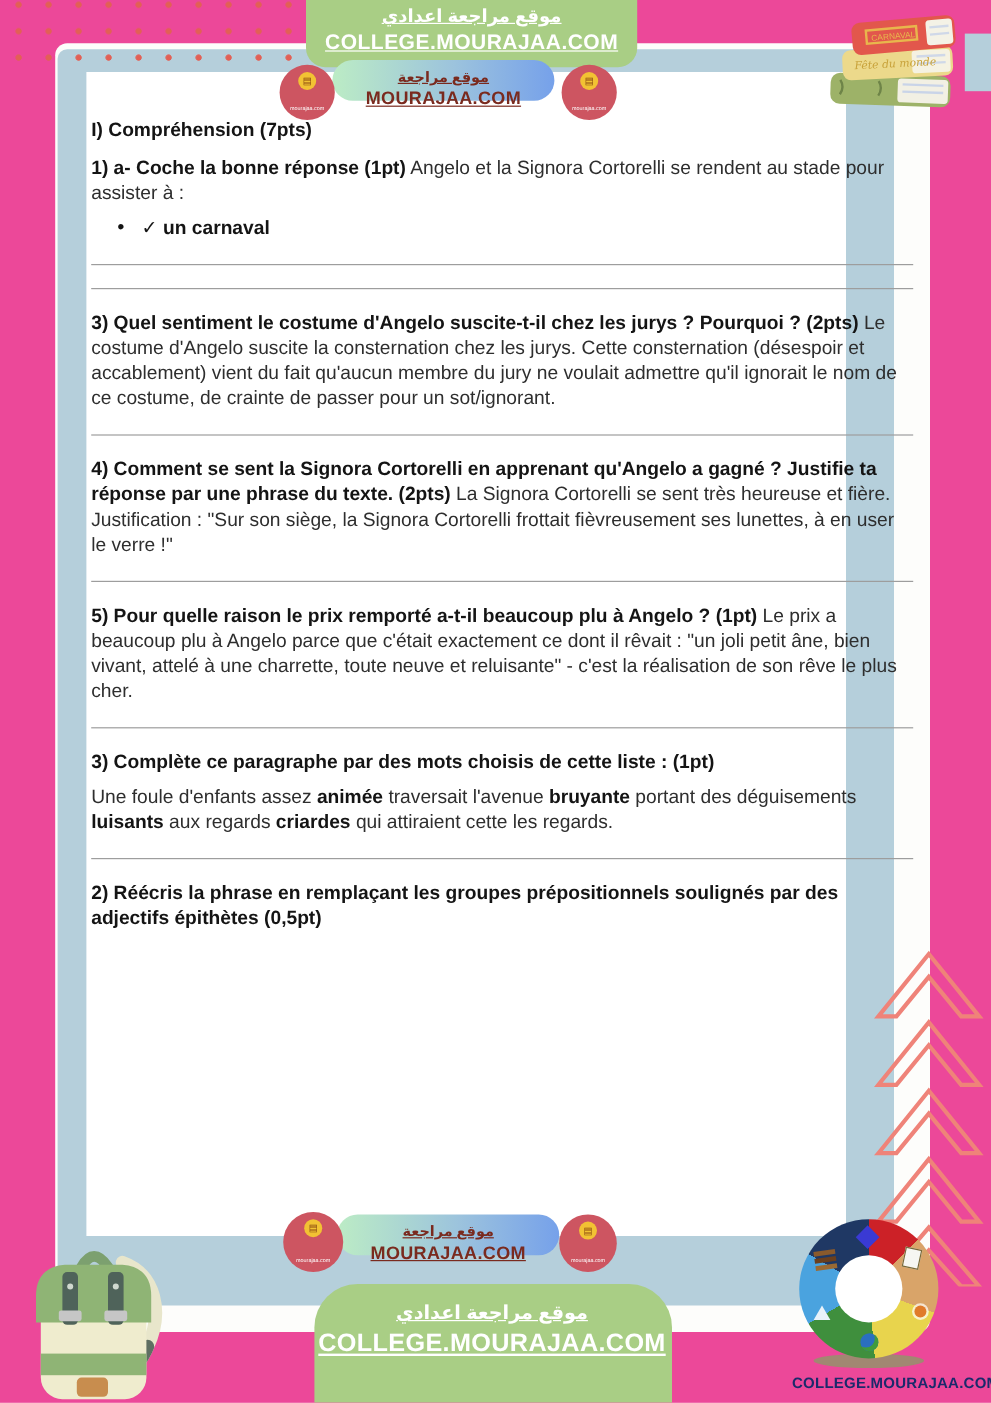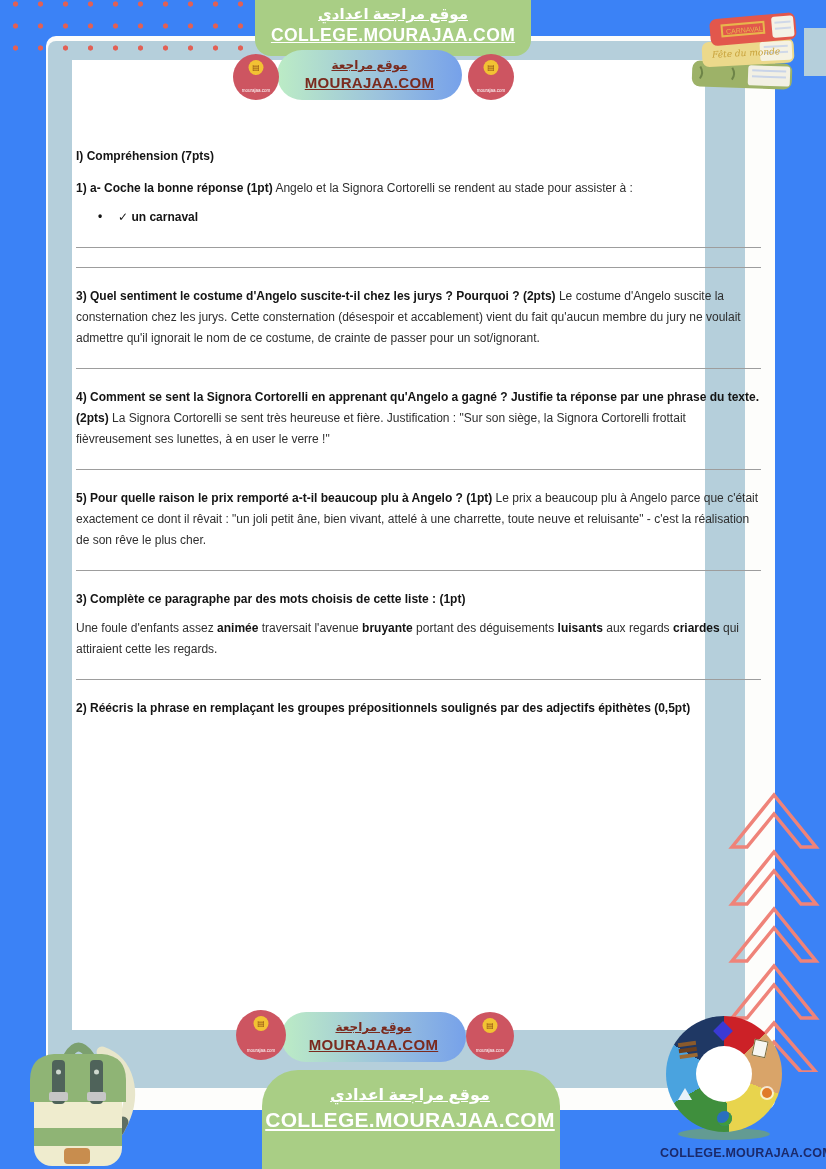--- a/index.html
+++ b/index.html
@@ -1,45 +1,45 @@
 <!DOCTYPE html>
 <html lang="fr"><head>
 <meta charset="utf-8">
 <style>
   * { margin:0; padding:0; box-sizing:border-box; }
   html,body { width:826px; height:1169px; }
   body { font-family:"Liberation Sans","DejaVu Sans",sans-serif; }
-  .stage { position:relative; width:826px; height:1169px; overflow:hidden; background:#3b82f6; }
+  .stage { position:relative; width:826px; height:1169px; overflow:hidden; background:#ec4899; }
 
   
   .dots { position:absolute; left:0; top:0; width:480px; height:58px; z-index:5;
     background-image:radial-gradient(circle, #e26055 2.3px, rgba(0,0,0,0) 2.9px);
     background-size:25px 22px; background-position:3px -7px; }
 
   
   .white-card { position:absolute; left:46px; top:36px; width:729px; height:1074px; background:#fdfdfb; border-radius:10px; z-index:2; }
   .blue-frame { position:absolute; left:48px; top:41px; width:697px; height:1047px; background:#b5cfdb; border-radius:8px; z-index:3; }
   .page { position:absolute; left:72px; top:60px; width:633px; height:970px; background:#ffffff; z-index:4; }
 
   
   .top-banner { position:absolute; left:255px; top:0; width:276px; height:56px; background:#a9ce85; border-radius:0 0 16px 16px; z-index:6; text-align:center; padding-top:4px; }
   .top-banner .ar { display:inline-block; color:#fff; font-weight:bold; font-size:15px; text-decoration:underline; line-height:20px; }
   .top-banner .url { display:block; color:#fff; font-weight:bold; font-size:17.5px; text-decoration:underline; letter-spacing:.4px; line-height:22px; }
 
   
-  .badge-pill { position:absolute; width:185px; height:50px; border-radius:26px; z-index:7;
+  .badge-pill { position:absolute; width:185px; height:34px; border-radius:26px; z-index:7;
     background:linear-gradient(90deg,#bcecc5 0%, #9cc3dd 55%, #76a1ea 100%); text-align:center; padding-top:5px; }
   .badge-pill .ar { display:inline-block; font-size:12px; font-weight:bold; color:#7a2a1e; text-decoration:underline; line-height:16px; }
   .badge-pill .url { display:block; font-size:15px; font-weight:bold; color:#7a2a1e; text-decoration:underline; line-height:20px; letter-spacing:.3px; }
   .logo-circle { position:absolute; border-radius:50%; background:#cd5561; z-index:8; text-align:center; }
   .logo-circle .yellow { position:absolute; left:50%; top:6px; transform:translateX(-50%); width:15px; height:15px; border-radius:50%; background:#f2c233; font-size:8px; line-height:15px; color:#8a4a12; }
   .logo-circle .cap { position:absolute; left:0; right:0; bottom:7px; color:#ffffff; font-size:4.5px; line-height:5px; }
 
   
-  .doc { position:absolute; left:76px; right:65px; top:98px; color:#2e2e2e; font-size:12px; line-height:21px; z-index:5;margin-top:48px; }
+  .doc { position:absolute; left:76px; right:65px; top:98px; color:#2e2e2e; font-size:16px; line-height:21px; z-index:5; }
   .doc p { margin:0 0 8px 0; }
   .doc b { color:#141414; }
   .doc .heading { margin-bottom:11px; }
   .doc .hr { border-top:1px solid #9d9d9d; margin:19px 0 18px 0; height:0; }
   .doc .bullet { margin:3px 0 13px 0; padding-left:42px; position:relative; font-weight:bold; color:#141414; }
   .doc .bullet .dot { position:absolute; left:22px; top:-1px; font-weight:bold; }
 
   
   .bottom-pill { position:absolute; left:262px; top:1070px; width:298px; height:99px; background:#a9ce85; border-radius:36px 36px 0 0; z-index:5; }
   .bottom-banner { position:absolute; left:240px; top:1084px; width:340px; text-align:center; z-index:8; }

